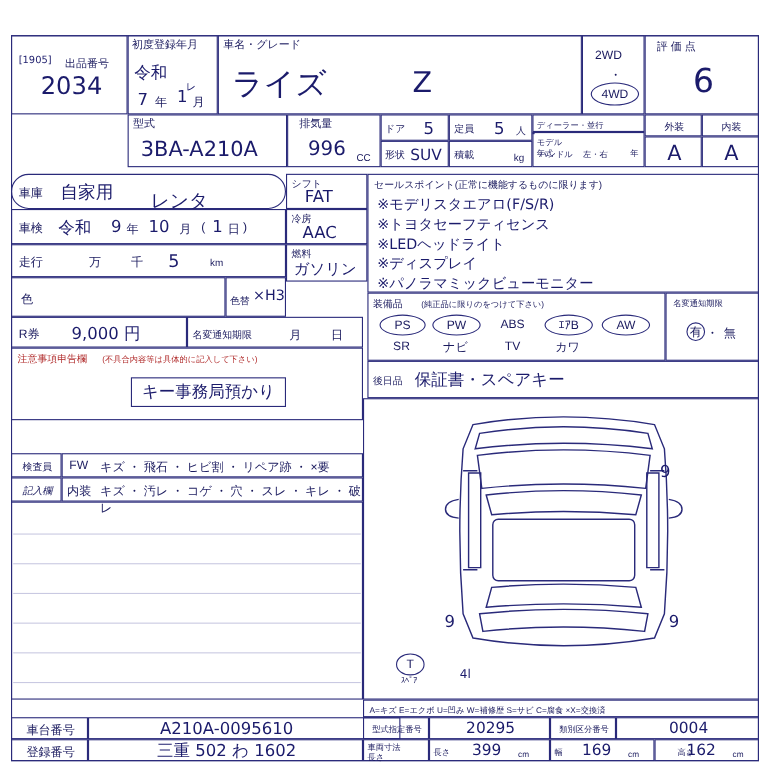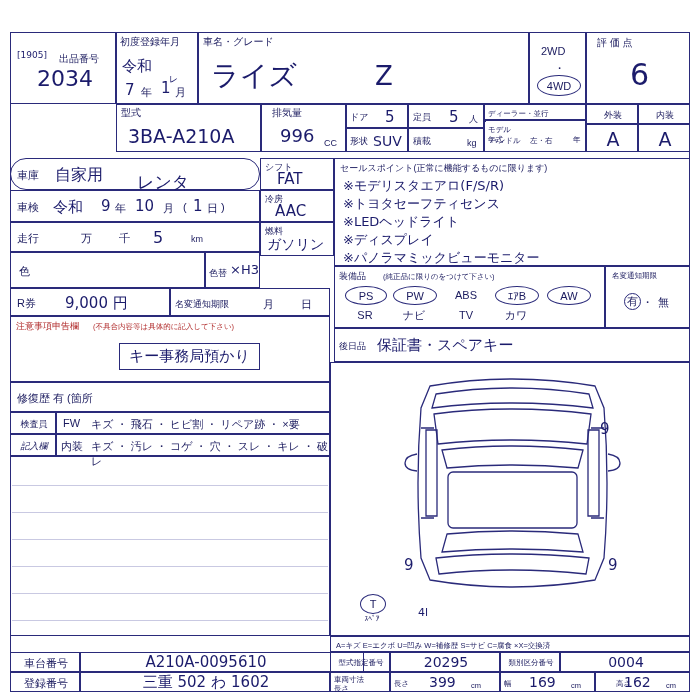--- a/index.html
+++ b/index.html
@@ -164,23 +164,20 @@
     <div class="t sm" style="left:92px;top:8px;">月</div>
     <div class="t sm" style="left:130px;top:8px;">日</div>
   </div>
 
   <div class="bx b" style="left:10px;top:316px;width:320px;height:66px;">
     <div class="t xs" style="left:5px;top:3px;color:#b02a2a;">注意事項申告欄</div>
     <div class="t xxs" style="left:82px;top:5px;color:#b02a2a;">(不具合内容等は具体的に記入して下さい)</div>
     <div class="t hand" style="left:108px;top:26px;font-size:15px;border:1px solid #2a2a7a;padding:3px 9px;"><span>キー事務局預かり</span></div>
   </div>
 
-  <div class="bx b" style="left:10px;top:382px;width:320px;height:30px;">
-    <div class="t sm" style="left:6px;top:8px;">修復歴  有  (箇所</div>
-  </div>
 
   <div class="bx b" style="left:10px;top:412px;width:46px;height:22px;">
     <div class="t xs ctr" style="left:0;top:0;width:46px;height:22px;">検査員</div>
   </div>
   <div class="bx b" style="left:10px;top:434px;width:46px;height:22px;">
     <div class="t xs ctr" style="left:0;top:0;width:46px;height:22px;font-style:italic;">記入欄</div>
   </div>
   <div class="bx b" style="left:56px;top:412px;width:274px;height:22px;">
     <div class="t sm" style="left:6px;top:4px;">FW</div>
     <div class="t sm" style="left:34px;top:4px;">キズ ・ 飛石 ・ ヒビ割 ・ リペア跡 ・ ×要</div>

